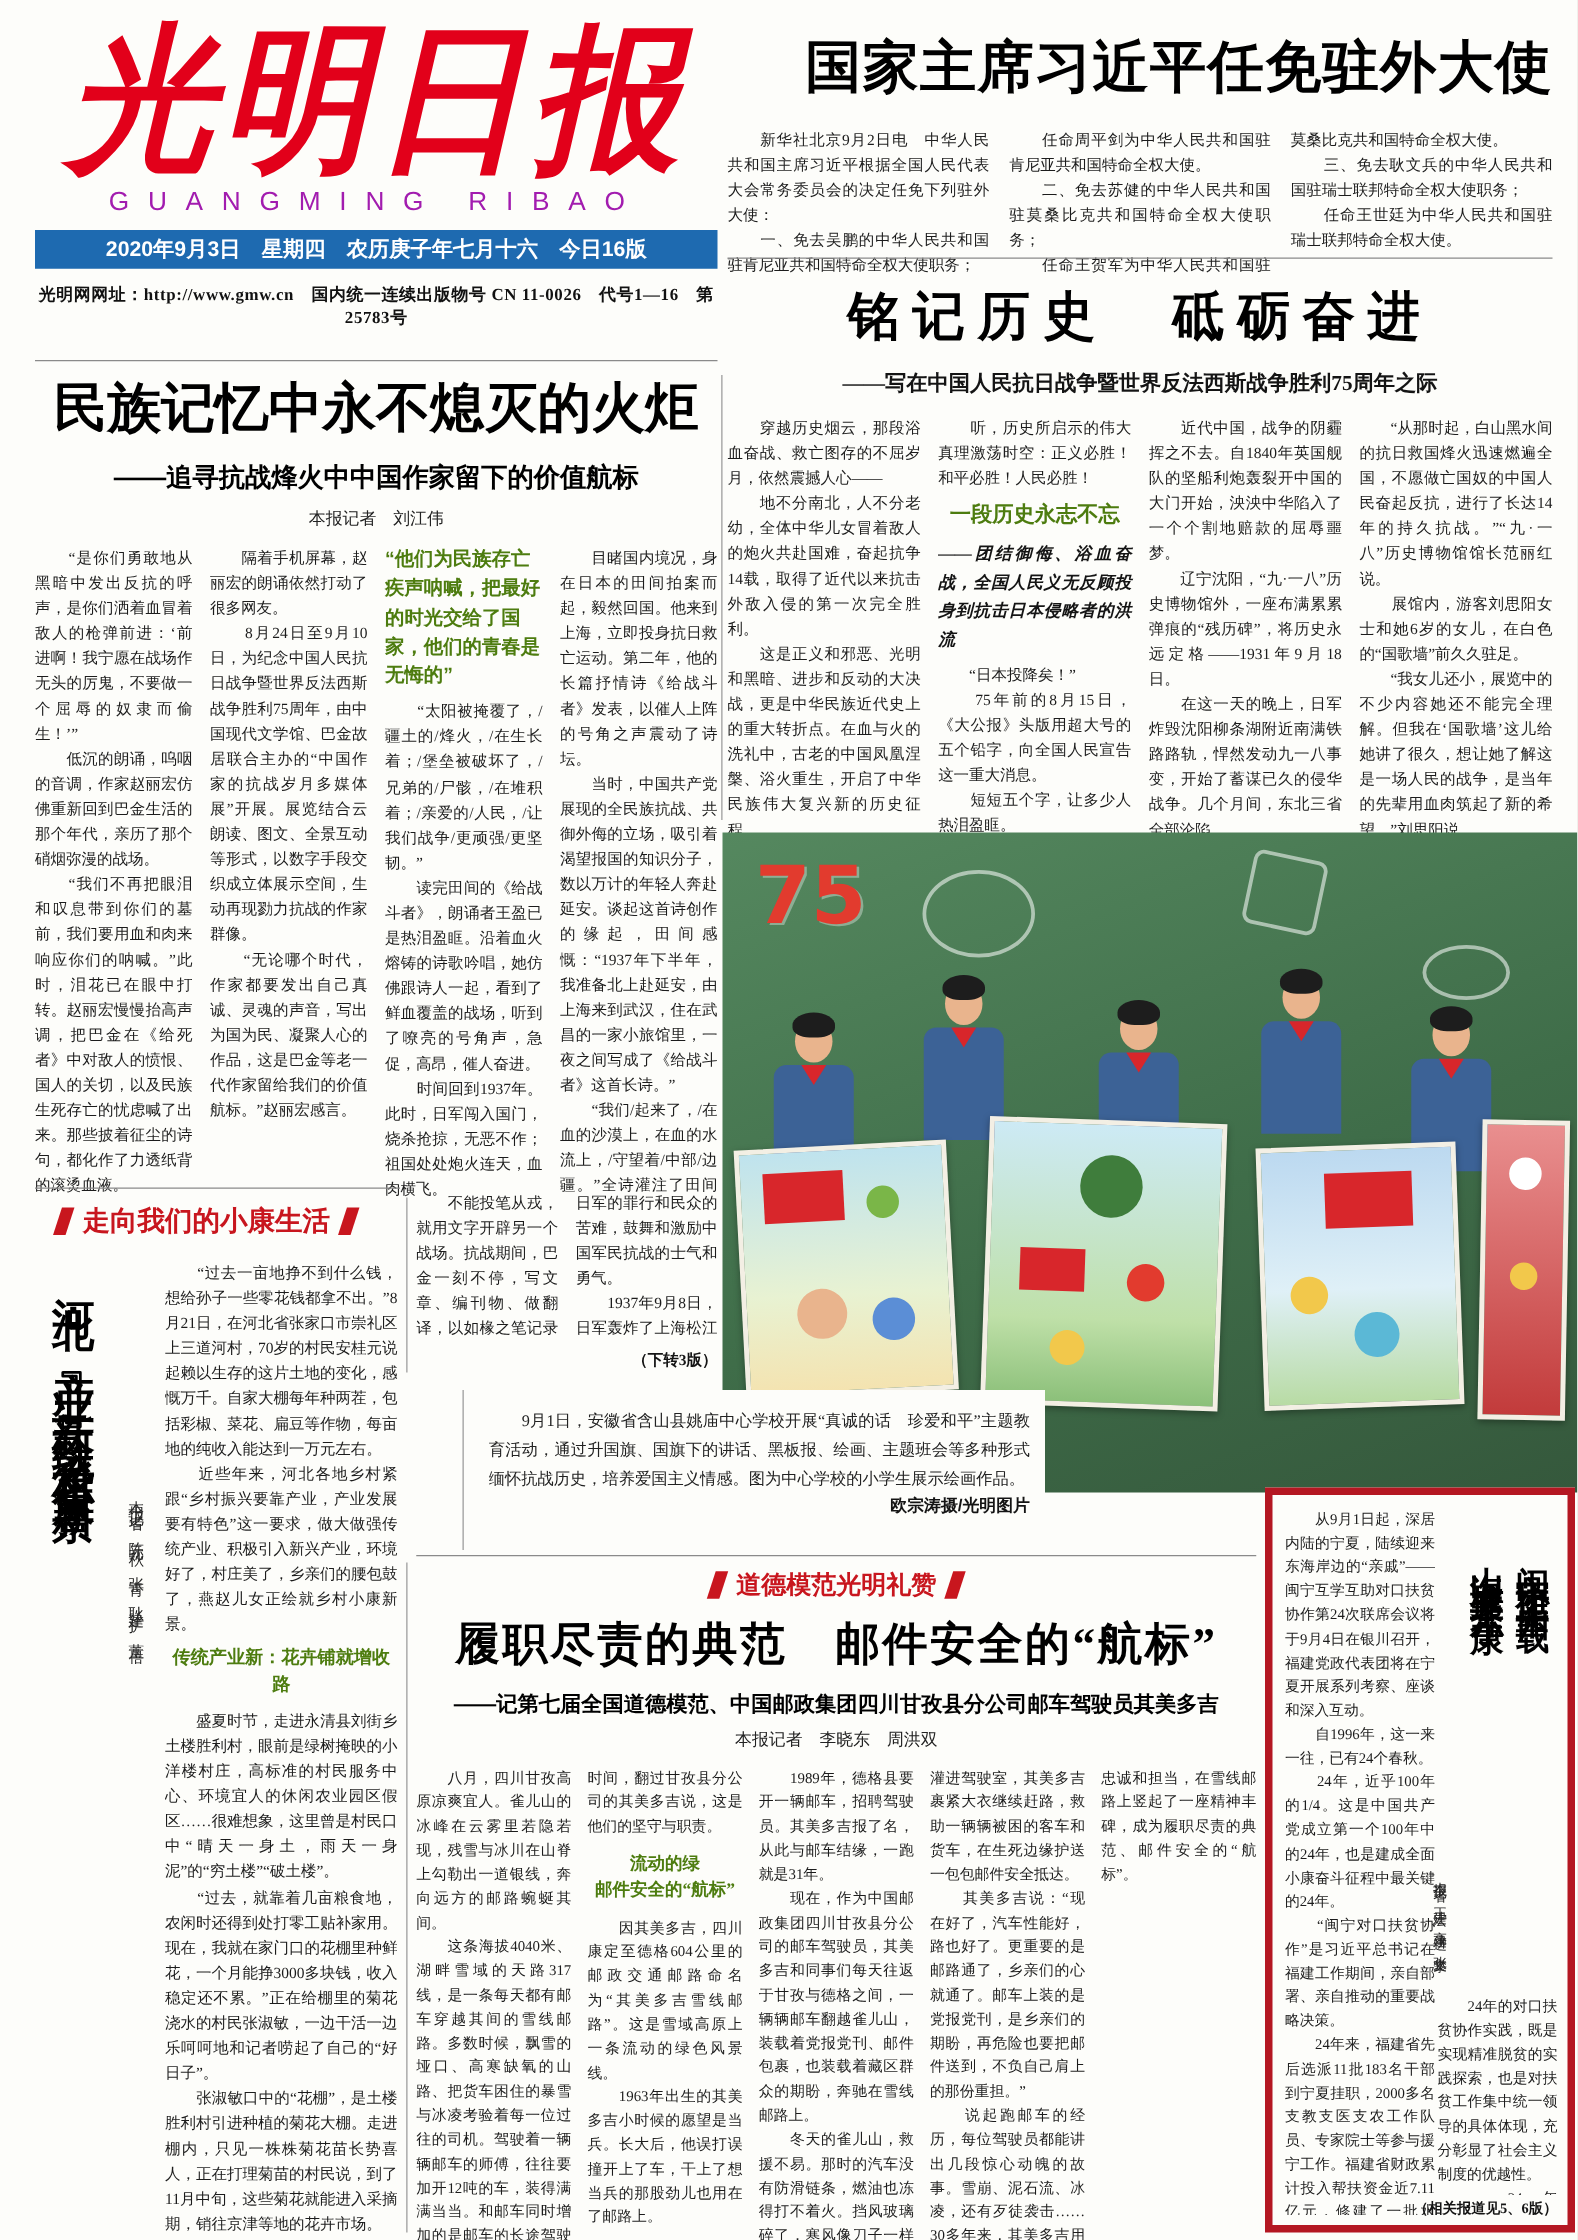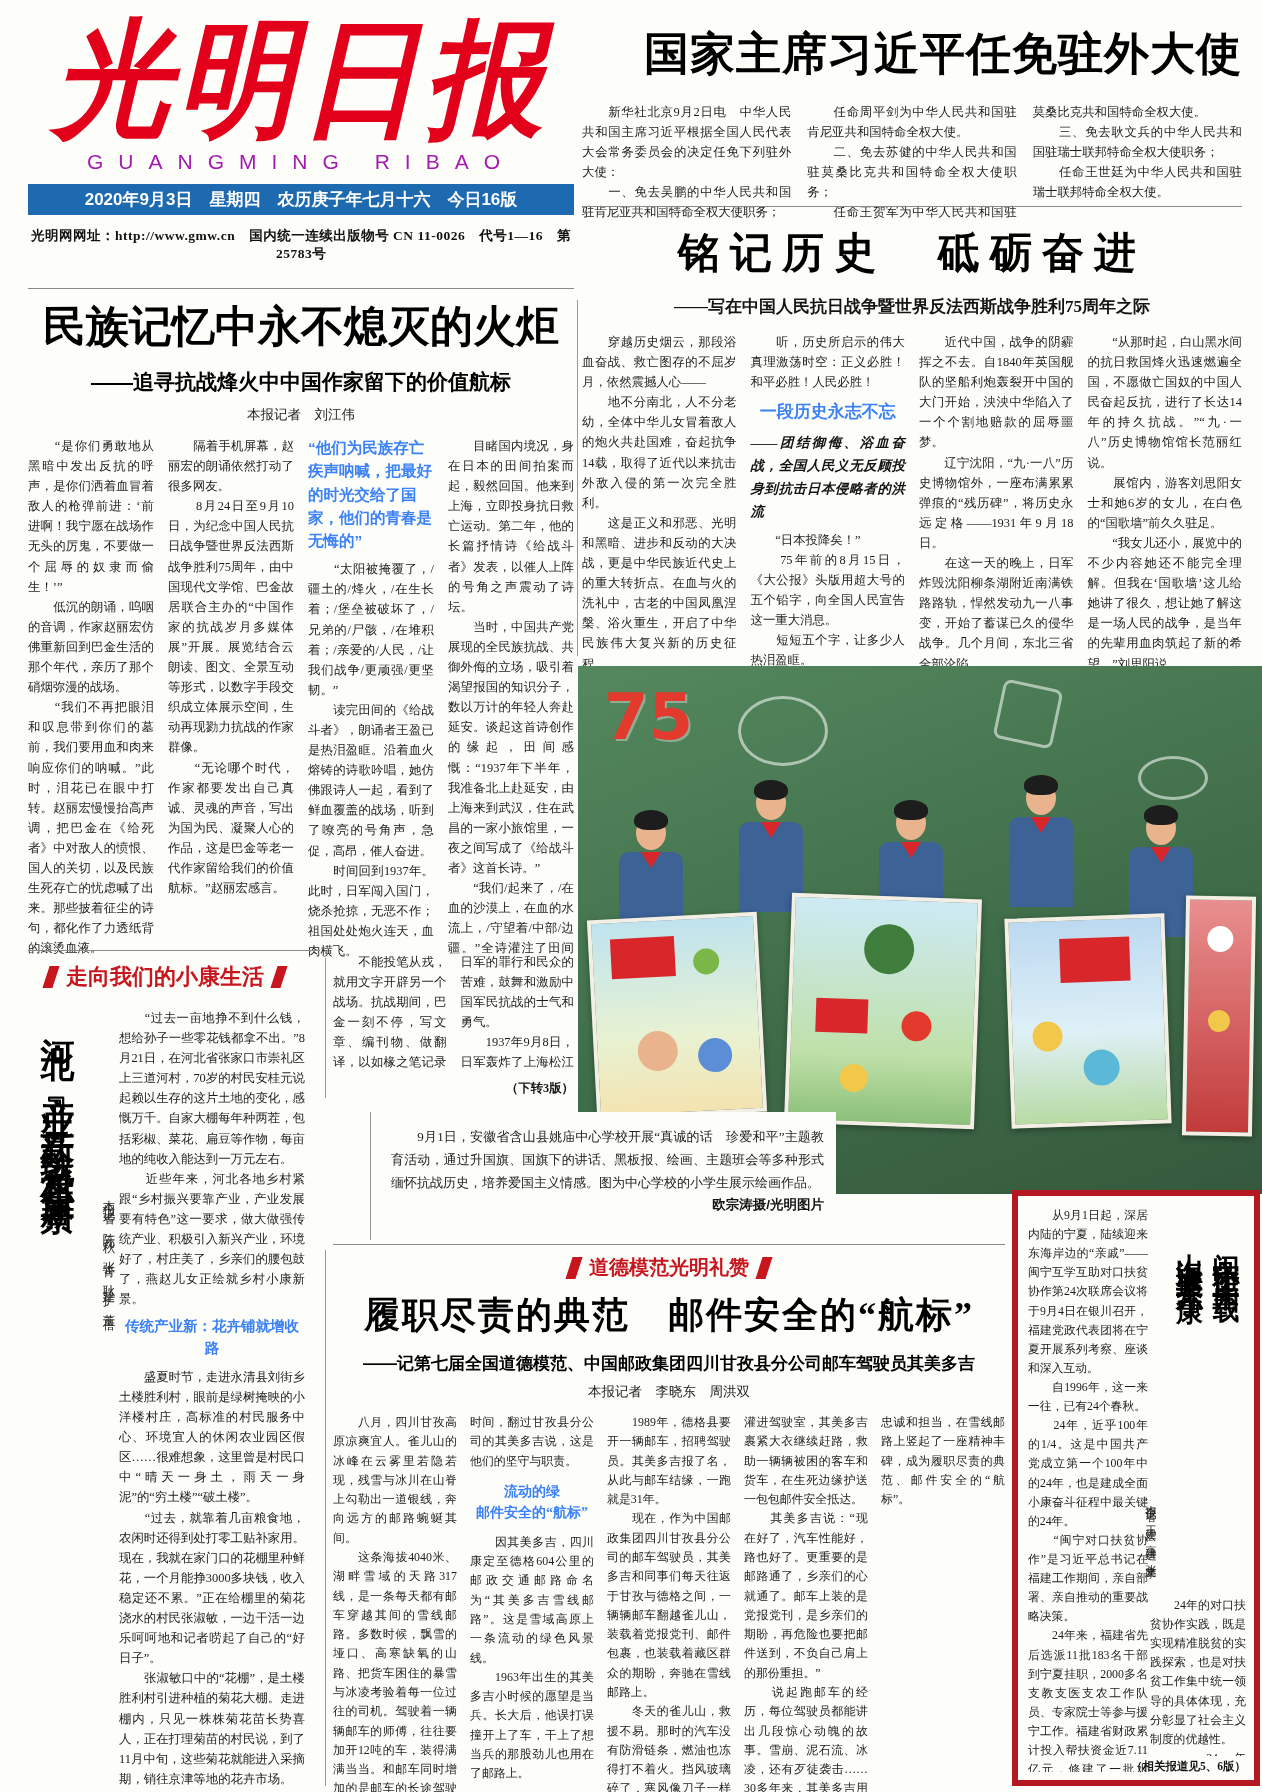--- a/index.html
+++ b/index.html
@@ -28,21 +28,21 @@
              font-weight:bold; font-size:17px; text-align:center; line-height:31px; margin-top:10px; }
   .infoline { font-size:13.5px; font-weight:bold; text-align:center; margin-top:12px;
               letter-spacing:0.5px; color:#111; }
 
   
   .h-sans { font-family:"Liberation Sans","DejaVu Sans",sans-serif; font-weight:bold; color:#000; }
   .h-serif { font-family:"Liberation Serif","DejaVu Serif",serif; font-weight:bold; color:#000; }
   .subhead { font-weight:bold; text-align:center; }
   .byline { text-align:center; font-size:13.5px; color:#222; }
   .crosshead { font-family:"Liberation Sans",sans-serif; font-weight:bold; font-size:15.5px;
-               line-height:1.5; margin:7px 0; break-inside:avoid; color:#3b82f6; }
+               line-height:1.5; margin:7px 0; break-inside:avoid; color:#4d7c0f; }
   .turnnote { text-align:right; font-size:12.4px; font-weight:bold; }
 
   .banner { font-family:"Liberation Sans",sans-serif; font-weight:bold; color:#c8161e;
             display:flex; align-items:center; gap:10px; }
   .banner .bar { display:inline-block; width:10px; height:22px; background:#c8161e;
                  transform:skewX(-18deg); }
 
   
   .photo { position:absolute; left:578px; top:666px; width:684px; height:528px;
            background:linear-gradient(160deg,#55885f 0%,#3f6d49 55%,#35583c 100%); overflow:hidden; }
@@ -222,21 +222,21 @@
 
   <div class="rule-h" style="left:28px; top:950px; width:292px;"></div>
   <div class="abs banner" style="left:46px; top:962px; font-size:22px;">
     <span class="bar"></span>
     <span>走向我们的小康生活</span>
     <span class="bar"></span>
   </div>
 
   <div class="abs vert h-serif" style="left:34px; top:1012px; height:770px; font-size:34px; letter-spacing:8px;">河北：产业『三新』绘就乡村小康新景</div>
   <div class="abs vert" style="left:100px; top:1190px; height:420px; font-size:12.5px; letter-spacing:4px; color:#222;">本报记者　陈元秋　张青　耿建扩　董蓓</div>
-  <div class="abs" style="left:119px; top:1008px; width:186px; height:778px; overflow:hidden;">
+  <div class="abs" style="left:132px; top:1008px; width:186px; height:778px; overflow:hidden;">
     <div class="bodytext">　　“过去一亩地挣不到什么钱，想给孙子一些零花钱都拿不出。”8月21日，在河北省张家口市崇礼区上三道河村，70岁的村民安桂元说起赖以生存的这片土地的变化，感慨万千。自家大棚每年种两茬，包括彩椒、菜花、扁豆等作物，每亩地的纯收入能达到一万元左右。
 　　近些年来，河北各地乡村紧跟“乡村振兴要靠产业，产业发展要有特色”这一要求，做大做强传统产业、积极引入新兴产业，环境好了，村庄美了，乡亲们的腰包鼓了，燕赵儿女正绘就乡村小康新景。</div>
     <div class="crosshead" style="text-align:center; font-size:14.5px;">传统产业新：花卉铺就增收路</div>
     <div class="bodytext">　　盛夏时节，走进永清县刘街乡土楼胜利村，眼前是绿树掩映的小洋楼村庄，高标准的村民服务中心、环境宜人的休闲农业园区假区……很难想象，这里曾是村民口中“晴天一身土，雨天一身泥”的“穷土楼”“破土楼”。
 　　“过去，就靠着几亩粮食地，农闲时还得到处打零工贴补家用。现在，我就在家门口的花棚里种鲜花，一个月能挣3000多块钱，收入稳定还不累。”正在给棚里的菊花浇水的村民张淑敏，一边干活一边乐呵呵地和记者唠起了自己的“好日子”。
 　　张淑敏口中的“花棚”，是土楼胜利村引进种植的菊花大棚。走进棚内，只见一株株菊花苗长势喜人，正在打理菊苗的村民说，到了11月中旬，这些菊花就能进入采摘期，销往京津等地的花卉市场。
 　　过去的土楼胜利村，由于没有集体经济，全村人均纯收入不到2600元，青壮年大多外出打工，一年到头挣不了几个钱。“没钱，日子过不排场”，这年头谁都不舍得花钱。
 　　2012年，土楼胜利村引入河北省农科院的“河北香菊”专利品种，投资建设占地300亩的全自动控制玻璃温室大棚，发展菊花种植、加工、观光于一体的产业链。如今，年产优质河北香菊花3000万朵，年产值4.6亿元，带动周边农户就业近980人，年人均增收3.5万元。</div>
 
   </div>

